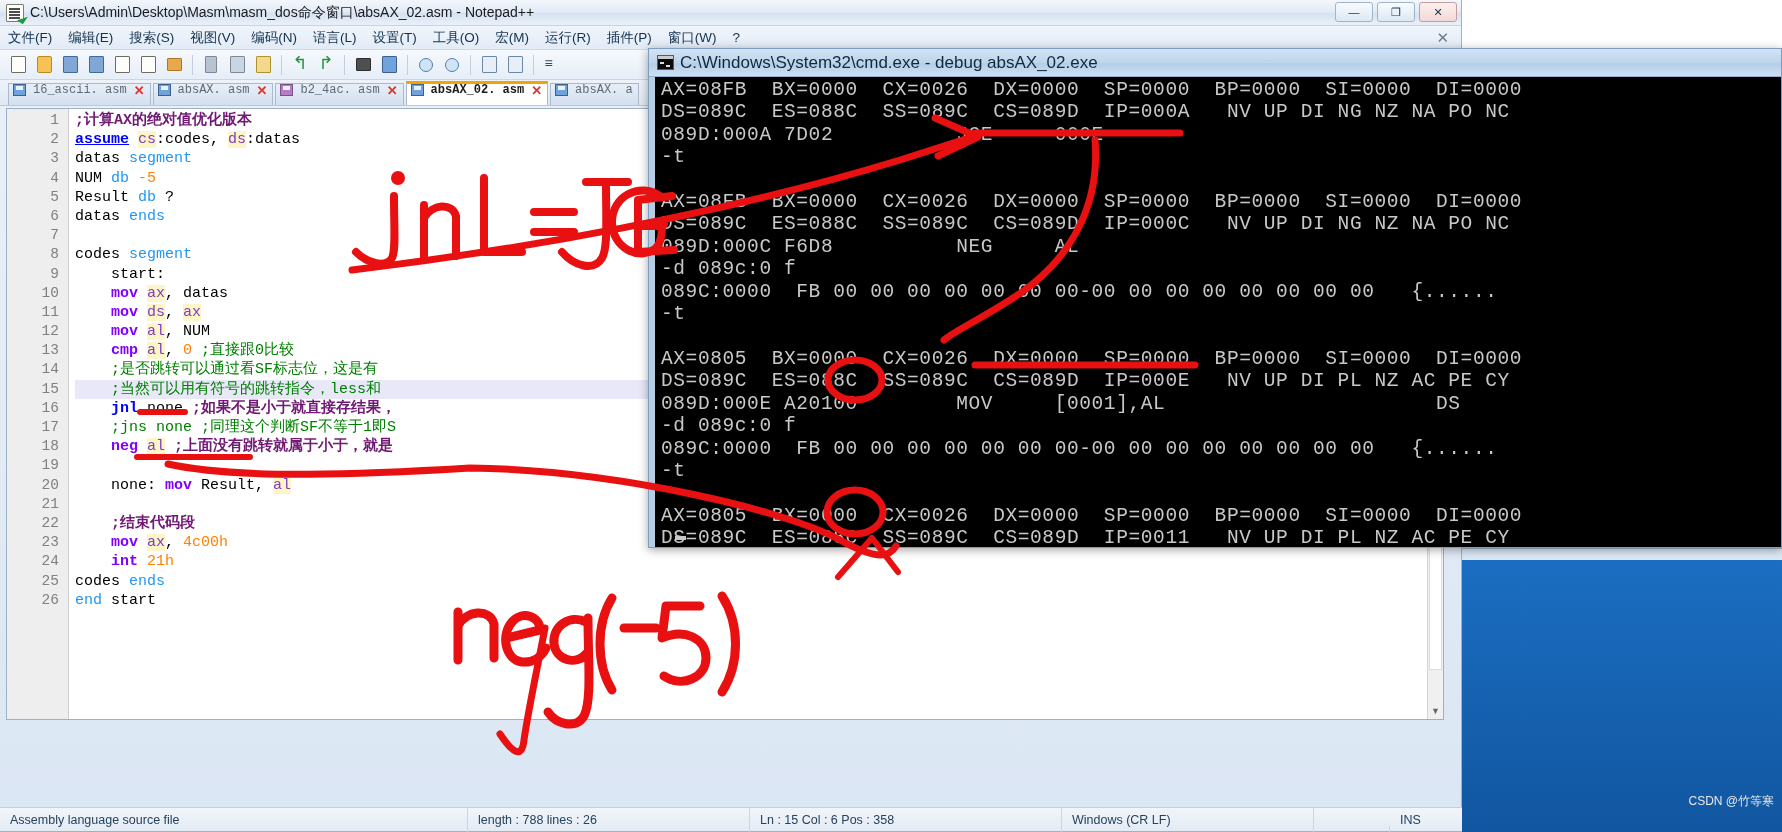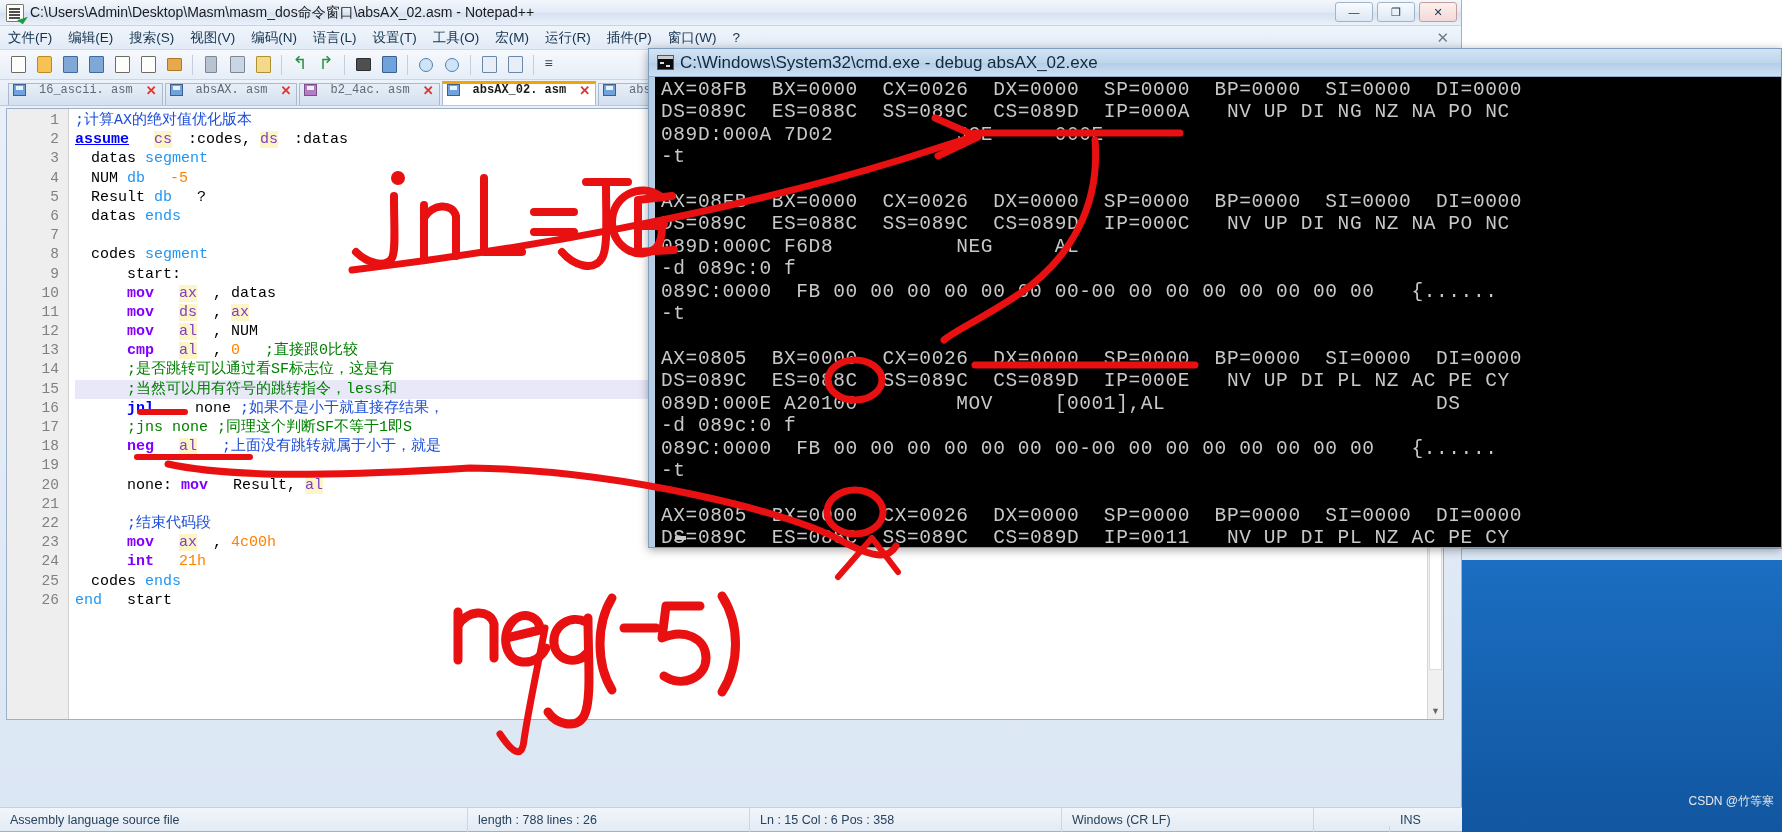--- a/index.html
+++ b/index.html
@@ -114,21 +114,21 @@
   
   #npp-tabs {
     height: 26px;
     background: linear-gradient(to bottom,#eef3fa,#dfe8f3);
     display: flex; align-items: flex-end;
     padding-left: 8px; gap: 2px;
     border-bottom: 1px solid #b9c8da;
   }
   .doc-tab {
     height: 22px;
-    display: flex; align-items: center; gap: 13px;
+    display: flex; align-items: center; gap: 7px;
     padding: 0 5px 9px 4px;
     background: linear-gradient(to bottom,#e7eef7,#d4e0ee);
     border: 1px solid #a9bace;
     border-bottom: none;
     font-size: 12px; color: #5d6b79;
     white-space: nowrap;
     font-family: "Liberation Mono", monospace;
   }
   .doc-tab.active {
     background: #ffffff;
@@ -183,22 +183,22 @@
   #code .cl {
     height: 19.2px; line-height: 19.2px;
     white-space: pre; color: #000000;
   }
   #code .cl.hl { background: #e8e8f8; }
   .k  { color: #0000ff; font-weight: bold; text-decoration: underline; }   
   .kb { color: #8000ff; font-weight: bold; }   
   .reg{ color: #8040c0; background: #fcf5c8; }
   .num{ color: #ff8000; }
   .cm { color: #008000; }
-  .cmb{ color: #1d4ed8; font-weight: normal; }
-  .op { color: #000000; margin-left: 16px; }
+  .cmb{ color: #701a75; font-weight: bold; }
+  .op { color: #000000; }
   .seg{ color: #2196f3; }
   .jnl{ color: #0000ff; font-weight: bold; }
 
   
   #ed-scroll {
     position: absolute; right: 0; top: 0;
     width: 16px; height: 100%;
     background: #f0f0f0; border-left: 1px solid #d5d5d5;
   }
   #ed-scroll .thumb {

